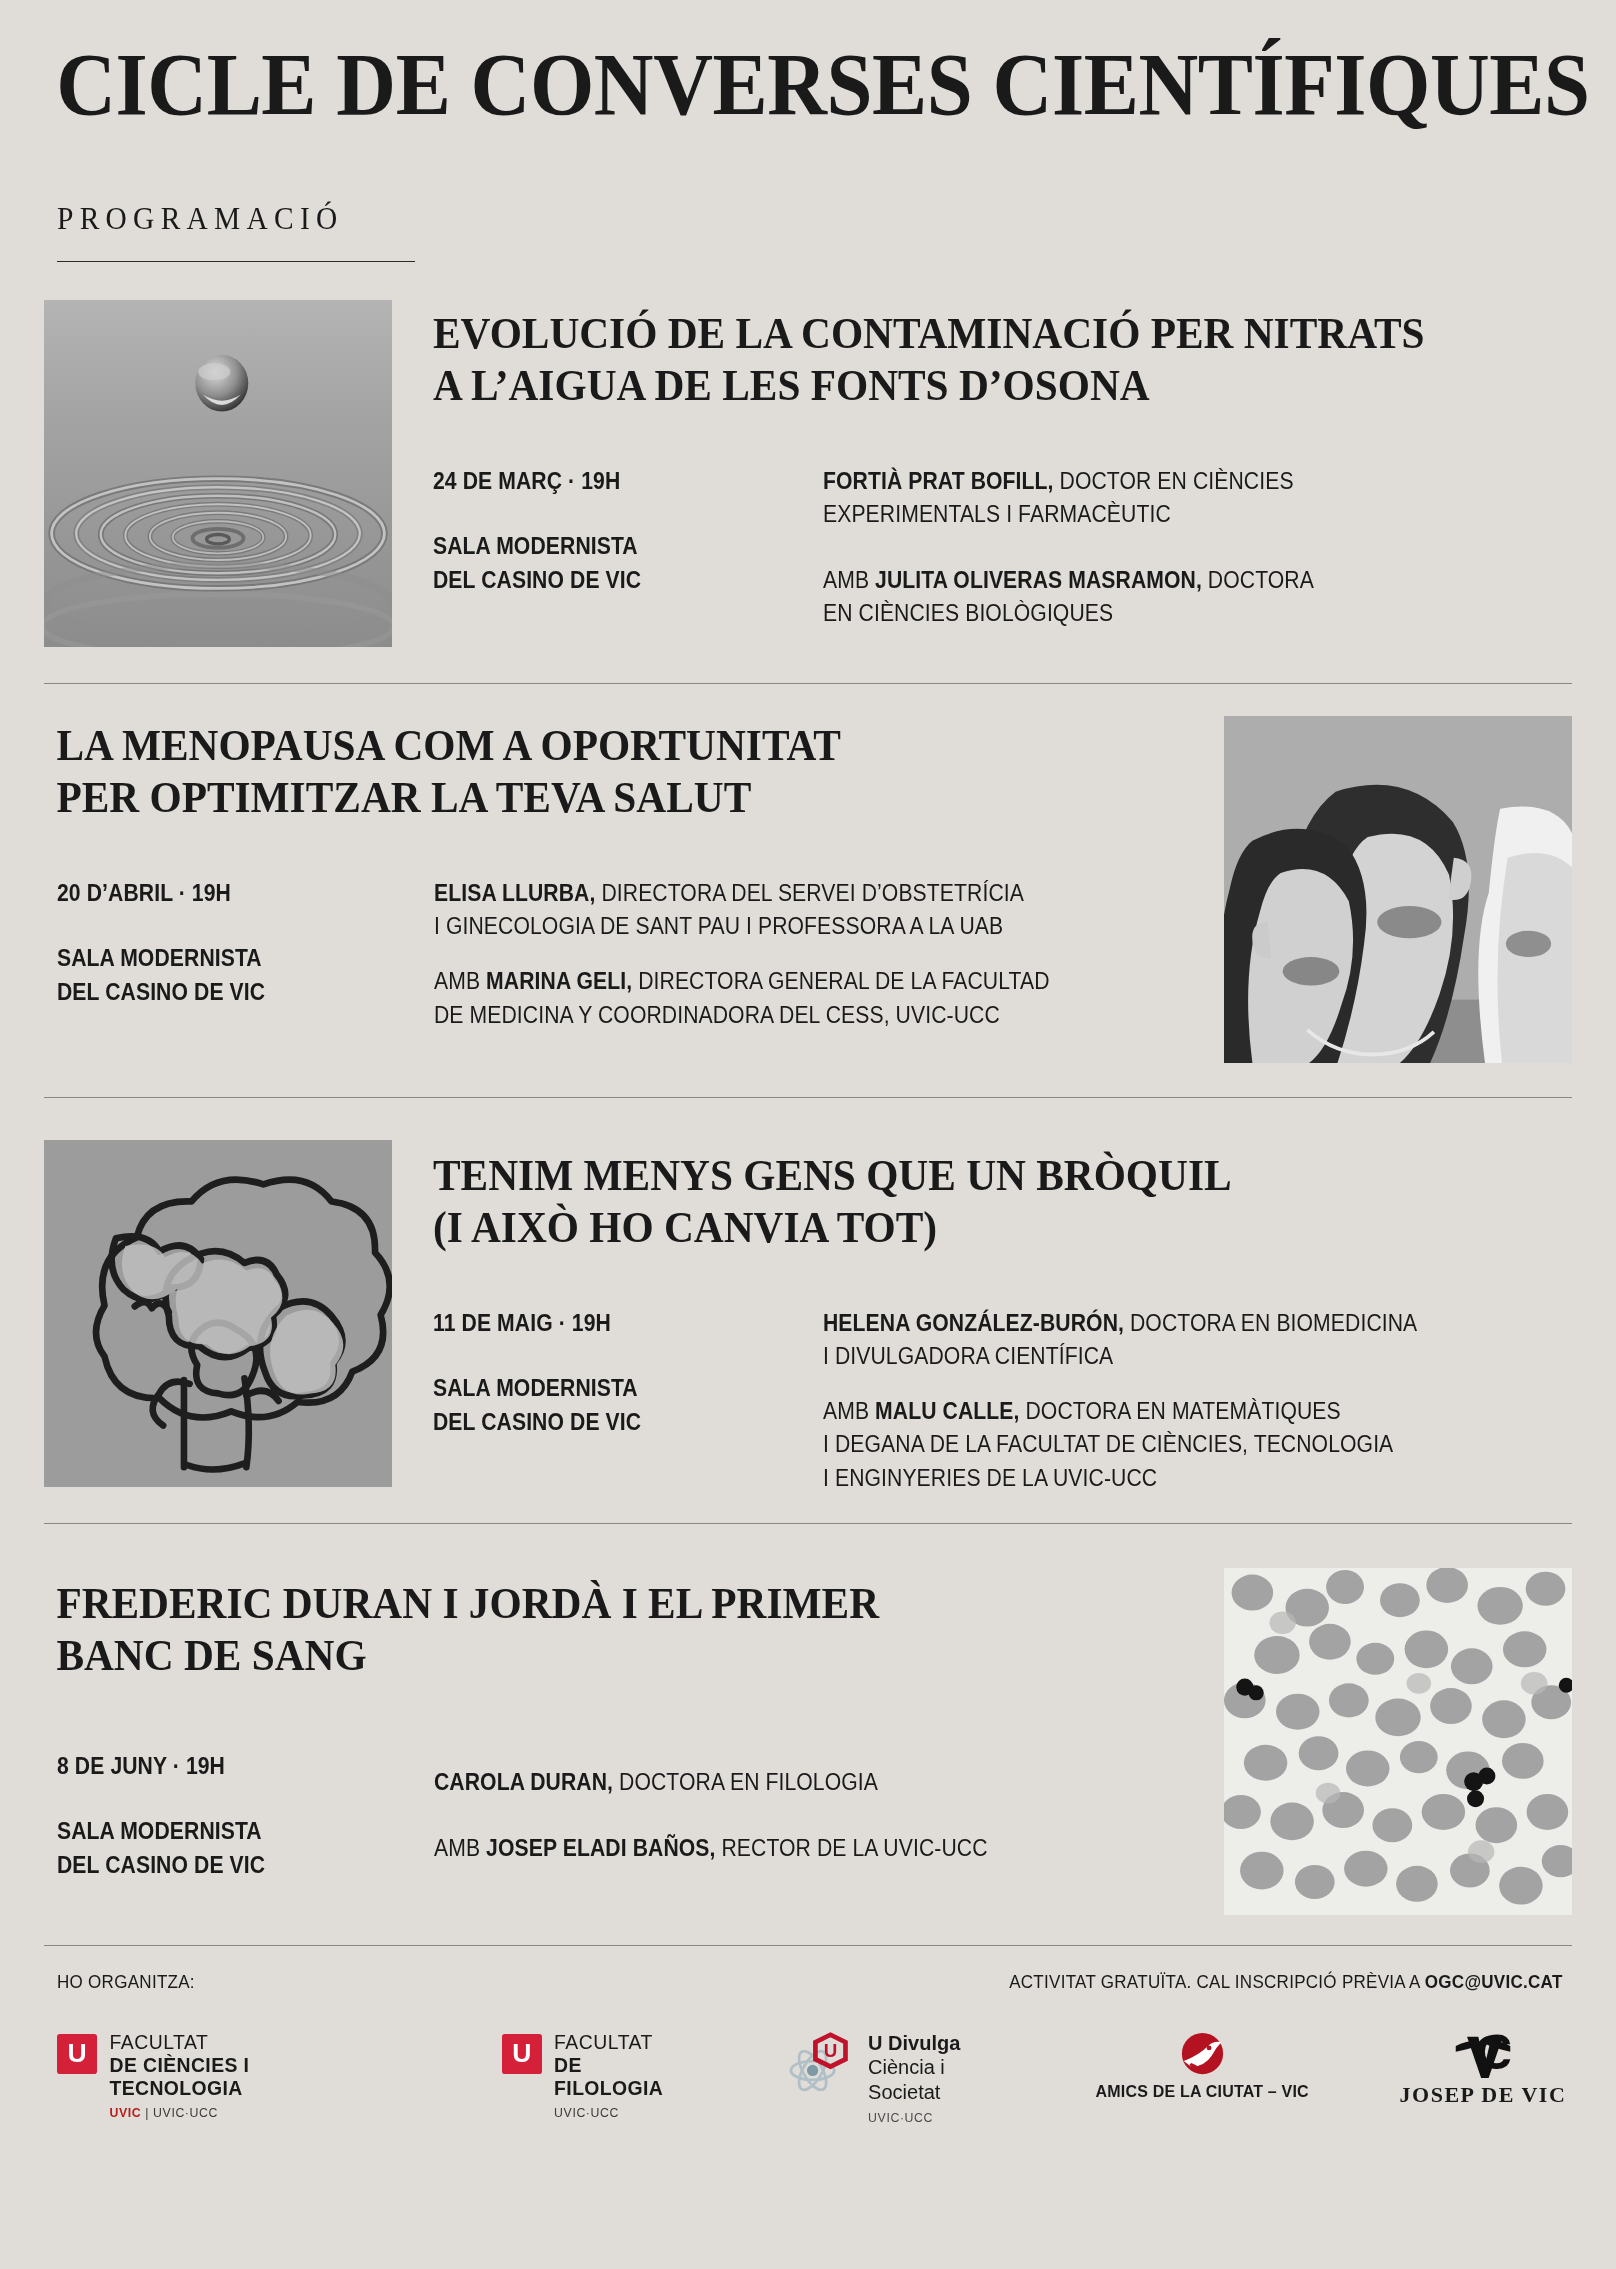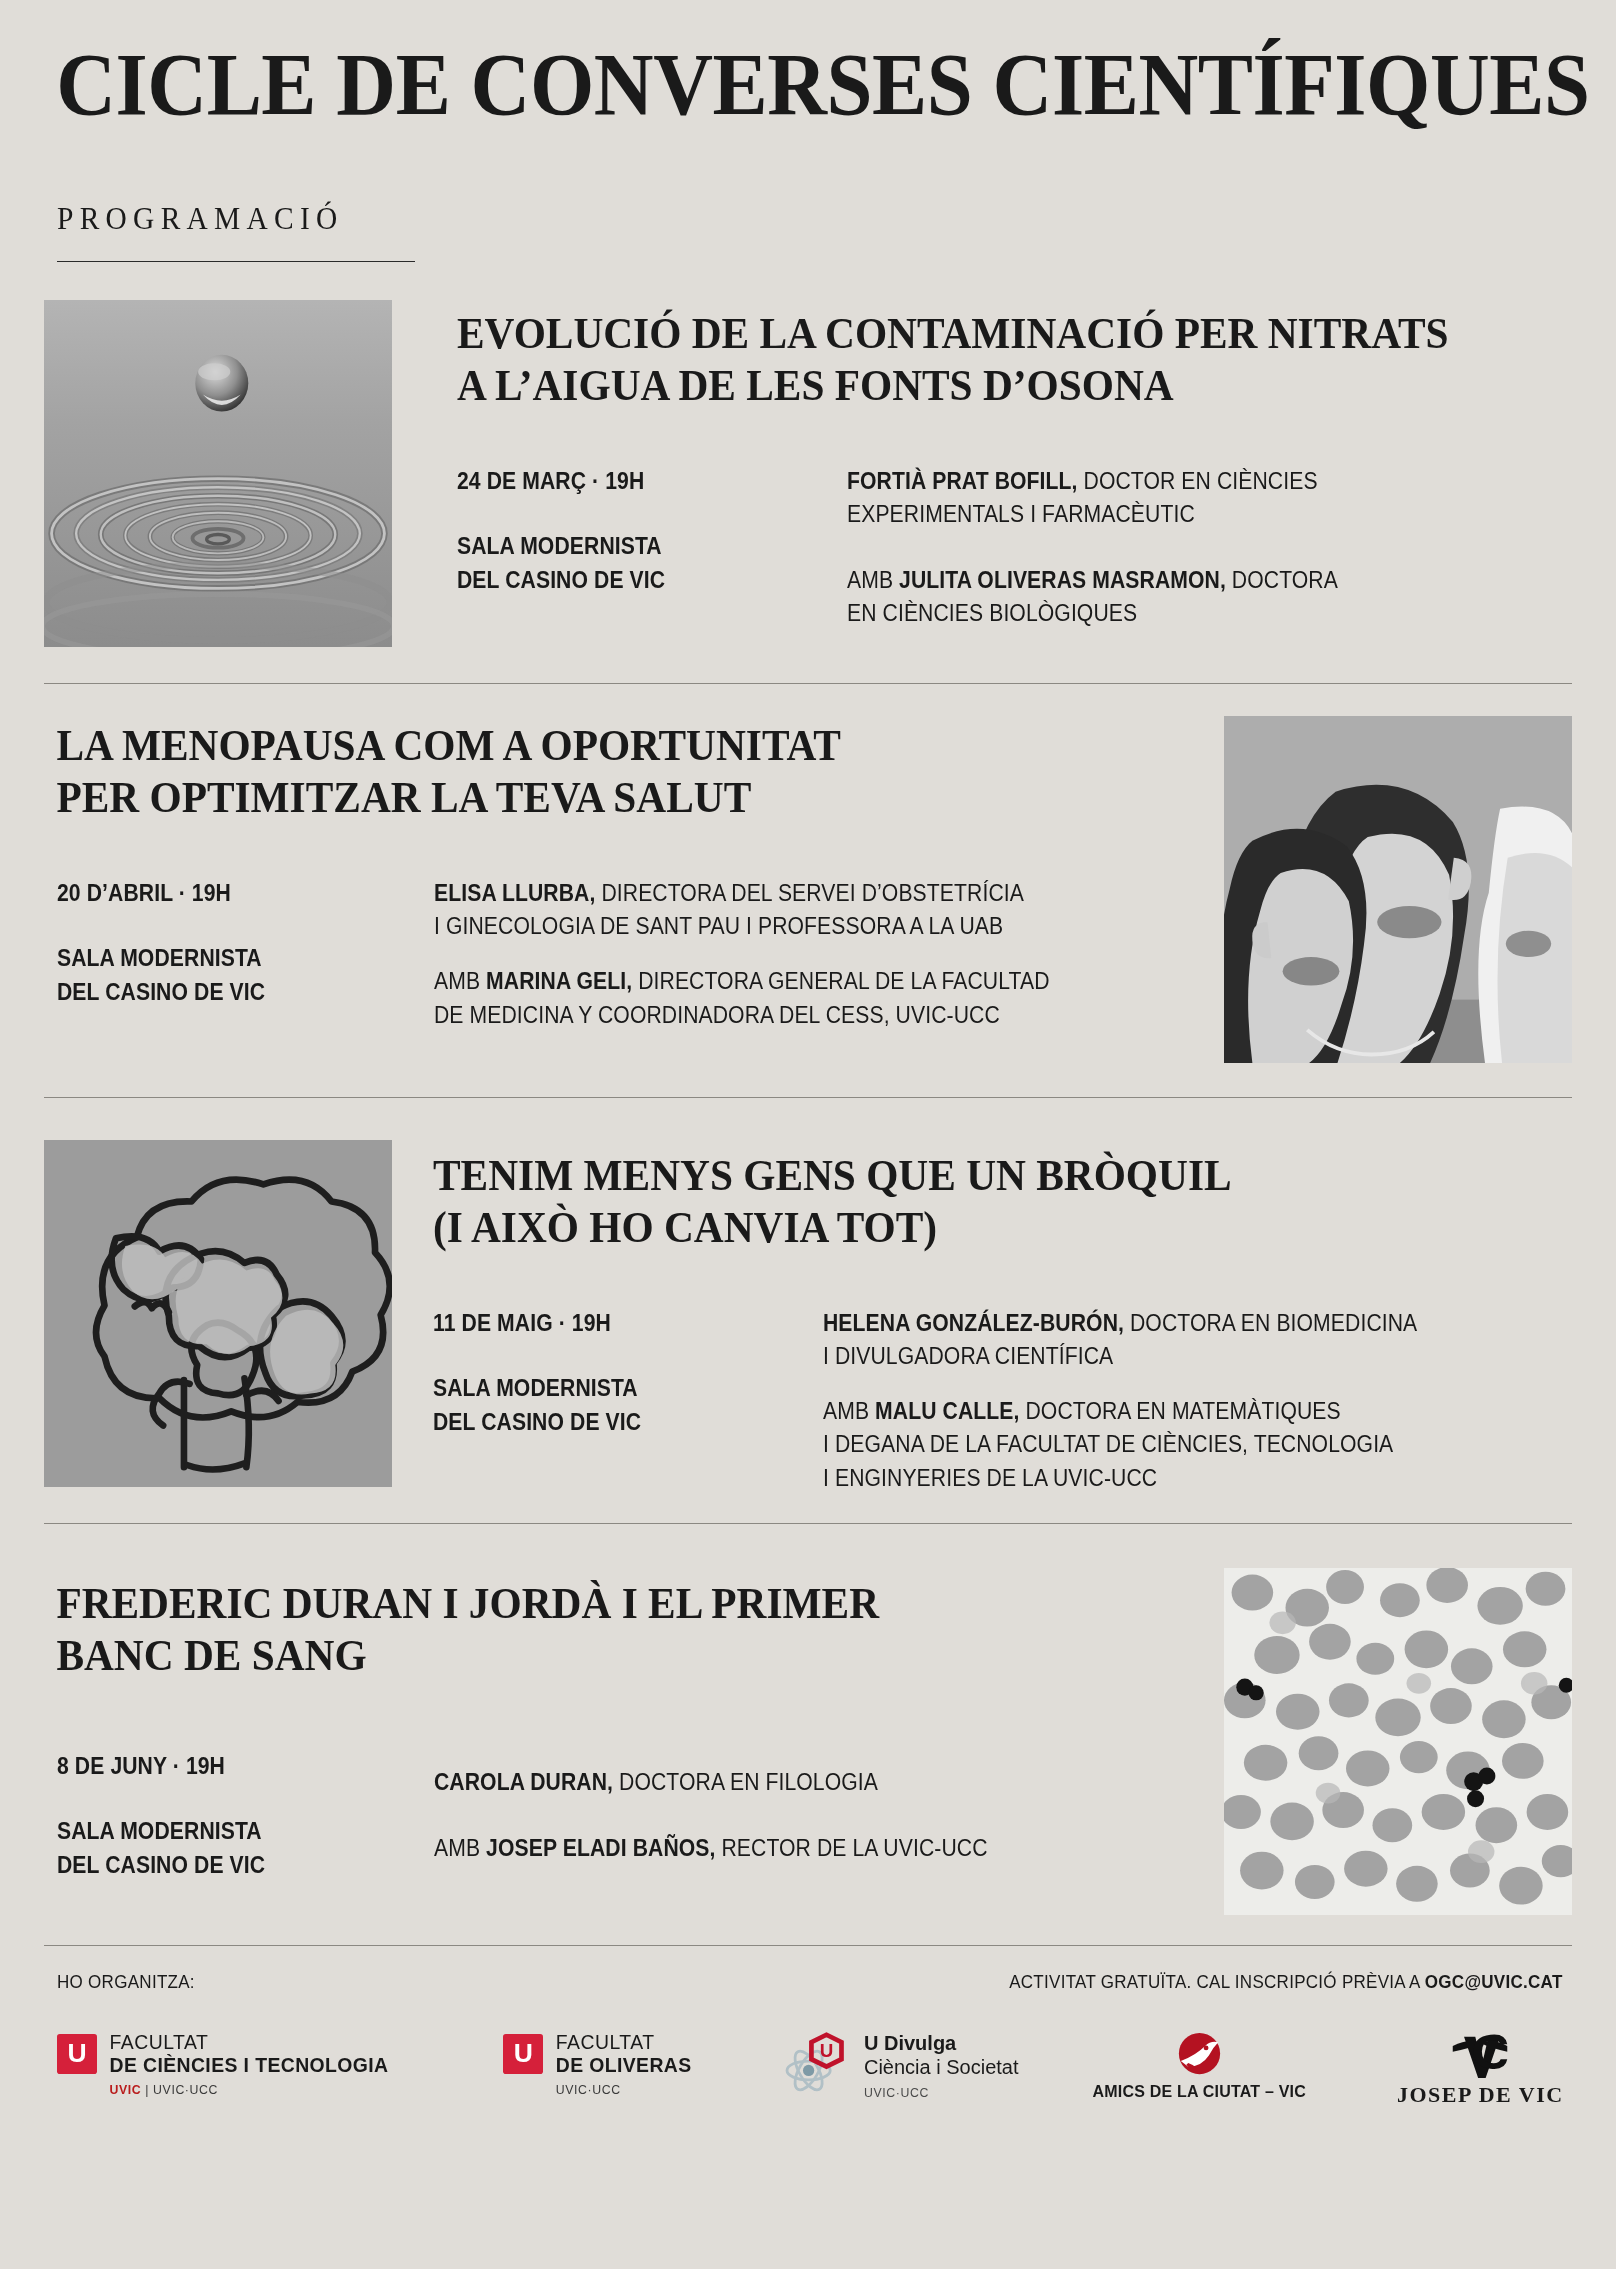--- a/index.html
+++ b/index.html
@@ -106,21 +106,21 @@
     transform: scaleX(0.92);
     transform-origin: left center;
     white-space: nowrap;
   }
   .ln.b { font-weight: 700; }
   .ln b { font-weight: 700; }
   .gap { height: 32px; }
   .gap-sm { height: 21px; }
 
   
-  .ev1 { margin-top: 38px; gap: 24px; }
+  .ev1 { margin-top: 38px; }
   .ev1 .event-body { padding-left: 41px; padding-top: 7.6px; }
   .ev1 .event-meta { margin-top: 53px; }
 
   .ev2 { margin-top: 32px; }
   .ev2 .event-body { padding-right: 34px; padding-top: 3.8px; }
   .ev2 .event-title { padding-left: 13.2px; }
   .ev2 .event-meta { margin-top: 53px; padding-left: 13.2px; }
   .ev2 .meta-left { flex: 0 0 377px; }
 
   .ev3 { margin-top: 42px; }
@@ -479,21 +479,21 @@
           <div class="logo-l3"><span class="red">UVIC</span><span> | UVIC·UCC</span></div>
         </div>
       </div>
 
       <div class="sp1"></div>
 
       <div class="logo">
         <div class="logo-uvic-mark"></div>
         <div class="logo-text">
           <div class="logo-l1">FACULTAT</div>
-          <div class="logo-l2">DE OLIVERAS</div>
+          <div class="logo-l2">DE FILOLOGIA</div>
           <div class="logo-l3">UVIC·UCC</div>
         </div>
       </div>
 
       <div class="sp2"></div>
 
       <div class="logo divulga">
         <div>
           <svg width="70" height="62" viewBox="0 0 74 66" aria-hidden="true">
             <g fill="none" stroke="#a9bcc4" stroke-width="3" opacity=".85">

